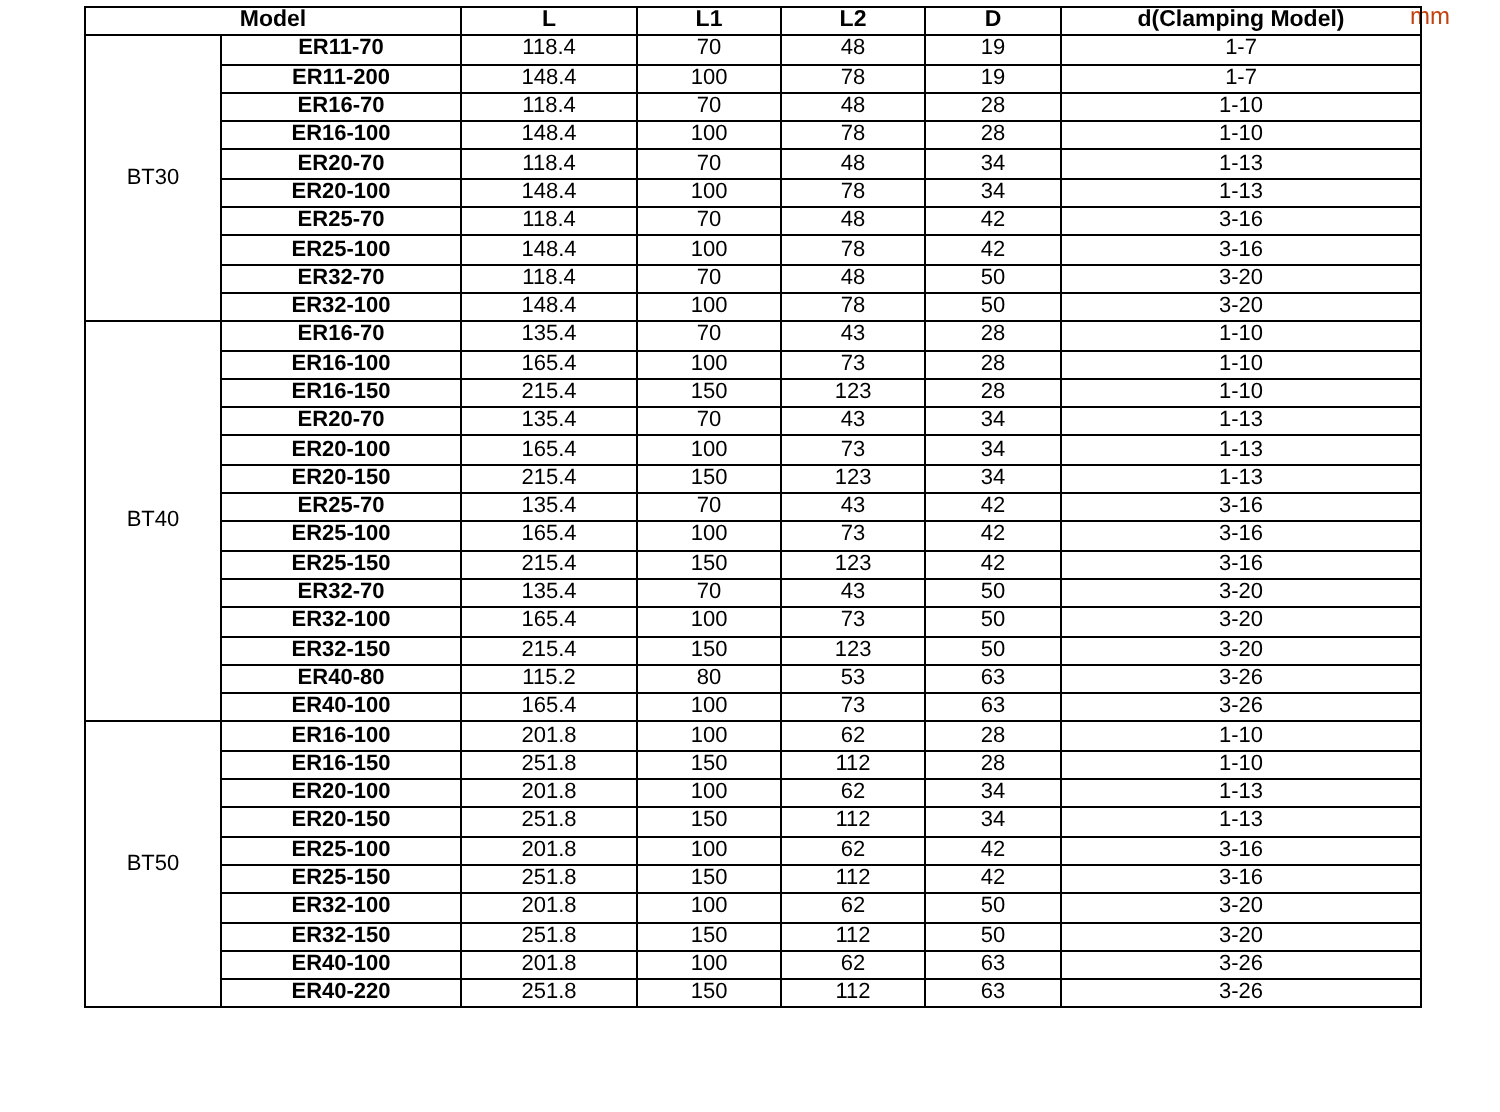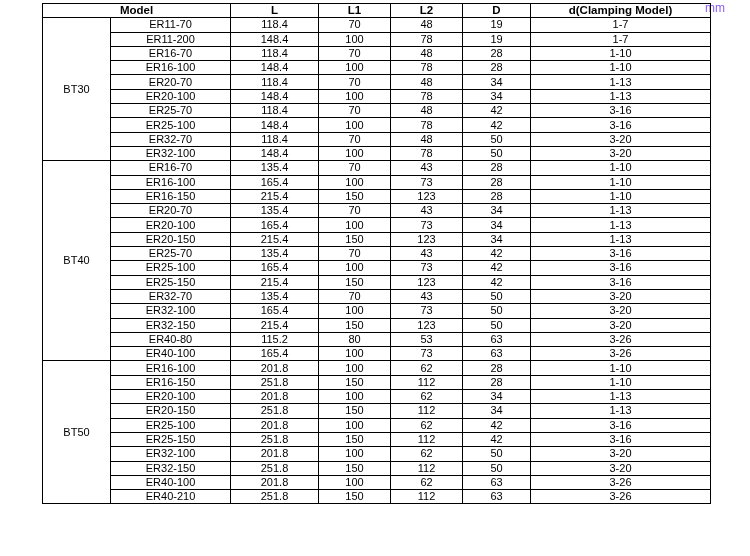--- a/index.html
+++ b/index.html
@@ -13,21 +13,21 @@
     width: 750px;
     height: 556px;
     background: #ffffff;
     box-sizing: border-box;
   }
   .unit-label {
     position: absolute;
     top: 1px;
     right: 25px;
     font-size: 12px;
-    color: #8b5cf6;
+    color: #c2410c;
   }
   table.spec-table {
     position: absolute;
     top: 3px;
     left: 42px;
     width: 668px;
     border-collapse: collapse;
     table-layout: fixed;
   }
   table.spec-table th,
@@ -45,21 +45,21 @@
   }
   table.spec-table th {
     font-weight: bold;
     font-size: 11.5px;
   }
   td.group-cell {
     font-weight: normal;
     font-size: 11.5px;
   }
   td.model-cell {
-    font-weight: normal;
+    font-weight: bold;
     margin-top: 12px;
   }
 </style>
 </head>
 <body>
 
 <div class="page">
   <div class="unit-label">mm</div>
 
   <table class="spec-table">
@@ -344,21 +344,21 @@
         </tr>
         <tr>
           <td class="model-cell">ER40-100</td>
           <td class="value-cell">201.8</td>
           <td class="value-cell">100</td>
           <td class="value-cell">62</td>
           <td class="value-cell">63</td>
           <td class="value-cell">3-26</td>
         </tr>
         <tr>
-          <td class="model-cell">ER40-210</td>
+          <td class="model-cell">ER40-220</td>
           <td class="value-cell">251.8</td>
           <td class="value-cell">150</td>
           <td class="value-cell">112</td>
           <td class="value-cell">63</td>
           <td class="value-cell">3-26</td>
         </tr>
       </tbody>
   </table>
 </div>
 

